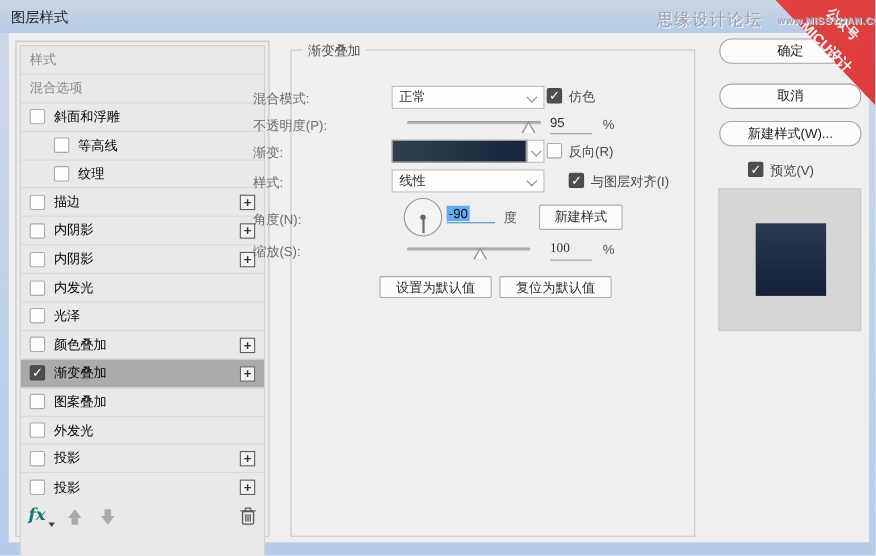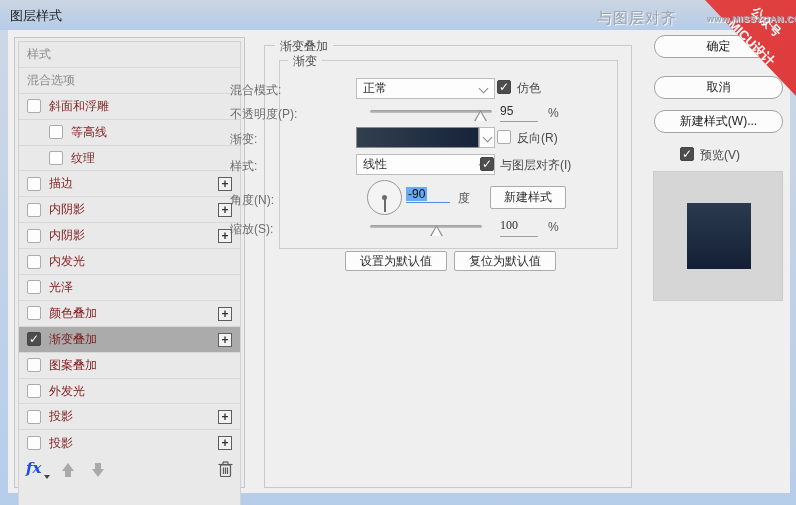--- a/index.html
+++ b/index.html
@@ -45,40 +45,40 @@
   .style-list {
     position:absolute; left:3px; top:3px; width:223px; height:498px;
     background:#e9e9e9; border:1px solid #d2d2d2;
   }
   .srow {
     position:relative; height:25.9px; border-bottom:1px solid #d8d8d8;
     display:flex; align-items:center; padding-left:8px; cursor:default;
   }
   .srow:last-child { border-bottom:none; }
   .srow.selected { background:#ababab; }
-  .srow .lbl { color:#7f1d1d; }
+  .srow .lbl { color:#000000; }
   .srow.muted .lbl { color:#8b8b8b; }
   .srow.indent { padding-left:30px; }
   .plusbox {
     position:absolute; right:8px; top:6px; width:14px; height:14px;
     border:1px solid #5d5d5d; background:#f2f2f2;
     font-size:12px; line-height:12px; text-align:center; color:#333; font-weight:bold;
   }
   
   .cb {
     width:14px; height:14px; border:1px solid #ababab; background:#fdfdfd;
     border-radius:2px; display:inline-block; flex:0 0 auto; margin-right:8px; position:relative;
   }
   .cb.checked { background:#4d4d4d; border-color:#454545; }
   .cb.checked::after {
     content:"✓"; position:absolute; left:1px; top:-1px; color:#fff; font-size:12px; font-weight:bold;
   }
   
   .fx-bar { position:absolute; left:3px; bottom:4px; width:223px; height:24px; }
-  .fx-btn { position:absolute; left:8px; top:0; font-family:"DejaVu Serif", serif; font-style:italic; font-weight:bold; font-size:15px; color:#1d4ed8; }
+  .fx-btn { position:absolute; left:8px; top:0; font-family:"DejaVu Serif", serif; font-style:italic; font-weight:bold; font-size:15px; color:#0f766e; }
   .fx-caret { position:absolute; left:26px; top:16px; width:0; height:0; border-left:3px solid transparent; border-right:3px solid transparent; border-top:4px solid #444; }
   .arrow { position:absolute; top:3px; width:16px; height:16px; }
   .arrow .head { position:absolute; left:2px; width:0; height:0; border-left:6px solid transparent; border-right:6px solid transparent; }
   .arrow .stem { position:absolute; left:5px; width:6px; height:6px; background:#a9a9a9; }
   .arrow.up .head { top:1px; border-bottom:8px solid #a9a9a9; }
   .arrow.up .stem { top:9px; }
   .arrow.down .head { bottom:1px; border-top:8px solid #a9a9a9; }
   .arrow.down .stem { bottom:9px; }
   .arrow.up { left:42px; } .arrow.down { left:72px; }
   .trash { position:absolute; right:8px; top:2px; }
@@ -152,21 +152,21 @@
 <body>
 
 <div class="titlebar">
   <div class="title-text">图层样式</div>
 </div>
 
 <div class="ribbon">
   <span class="rline rline1">公众号</span>
   <span class="rline rline2">MICU设计</span>
 </div>
-<div class="watermark wm-site" style="position:absolute;">与图层对齐</div>
+<div class="watermark wm-site" style="position:absolute;">思缘设计论坛</div>
 <div class="watermark wm-url" style="position:absolute;">www.MISSYUAN.COM</div>
 
 <div class="dialog-body">
 
   <div class="left-panel">
     <div class="style-list">
       <div class="srow muted">
         <span class="lbl">样式</span>
       </div>
       <div class="srow muted">
@@ -259,23 +259,20 @@
               <line x1="7.5" y1="6.5" x2="7.5" y2="13"></line>
               <line x1="9.5" y1="6.5" x2="9.5" y2="13"></line>
         </g>
           </svg>
       </span>
     </div>
   </div>
 
   <div class="main-panel">
     <span class="group-label gl-outer">渐变叠加</span>
-    <div class="inner-group">
-      <span class="group-label gl-inner">渐变</span>
-    </div>
   </div>
 
   <div class="flabel" style="left:222px; top:52px;">混合模式:</div>
   <div class="dropdown" style="left:348px; top:48px; width:139px;">
     <span>正常</span>
     <span class="chev"></span>
   </div>
   <div class="cbrow" style="left:489px; top:50px;">
     <span class="cb checked"></span>
     <span class="clabel">仿色</span>
@@ -295,21 +292,21 @@
   <div class="cbrow" style="left:489px; top:100px;">
     <span class="cb"></span>
     <span class="clabel">反向(R)</span>
   </div>
 
   <div class="flabel" style="left:222px; top:128px;">样式:</div>
   <div class="dropdown" style="left:348px; top:124px; width:139px;">
     <span>线性</span>
     <span class="chev"></span>
   </div>
-  <div class="cbrow" style="left:472px; top:127px;">
+  <div class="cbrow" style="left:509px; top:127px;">
     <span class="cb checked"></span>
     <span class="clabel">与图层对齐(I)</span>
   </div>
 
   <div class="flabel" style="left:222px; top:162px;">角度(N):</div>
   <div class="dial">
     <span class="dot"></span>
     <span class="needle"></span>
   </div>
   <div class="angle-field">

